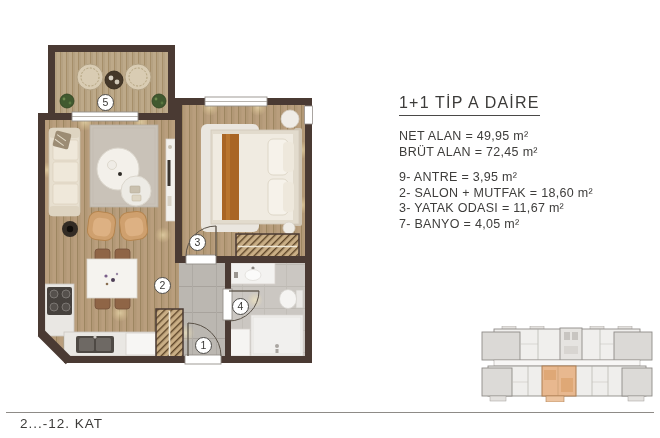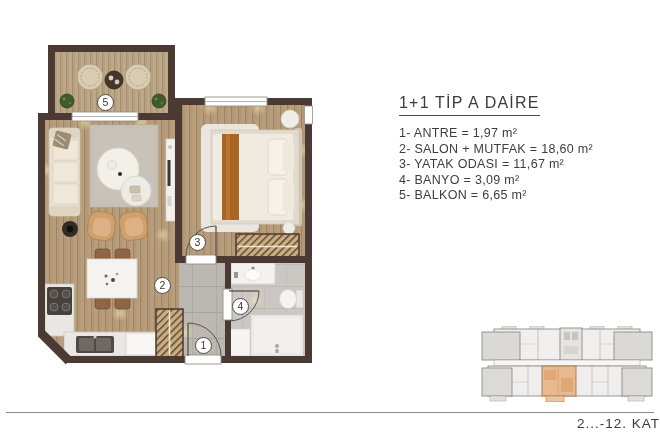--- a/index.html
+++ b/index.html
@@ -22,21 +22,21 @@
   .info{position:absolute;left:399px;top:94px;width:250px;}
   .info .title{
     display:inline-block;font-size:16px;letter-spacing:1.2px;color:#3c3b39;
     border-bottom:1.5px solid #4a4947;padding-bottom:3px;white-space:nowrap;
   }
   .info .specs{margin-top:13px;font-size:12.5px;letter-spacing:.3px;line-height:15.5px;white-space:nowrap;}
   .info .rooms{margin-top:10px;font-size:12.5px;letter-spacing:.3px;line-height:15.5px;white-space:nowrap;}
   .keyplan{position:absolute;left:480px;top:326px;width:174px;height:76px;}
   .rule{position:absolute;left:6px;right:6px;top:412px;border-top:1px solid #8e8b87;}
   .floor-label{
-    position:absolute;left:20px;top:416px;width:640px;text-align:right;
+    position:absolute;left:20px;top:416px;width:640px;text-align:left;
     font-size:13.5px;letter-spacing:1px;color:#3c3b39;
   }
 </style>
 </head>
 <body>
 
 <div class="canvas">
 
   <div class="plan-wrap">
     <svg width="340" height="380" viewBox="0 0 340 380">
@@ -273,26 +273,29 @@
 
     <div class="badge b1">1</div>
     <div class="badge b2">2</div>
     <div class="badge b3">3</div>
     <div class="badge b4">4</div>
     <div class="badge b5">5</div>
   </div>
 
   <div class="info">
     <div class="title">1+1 TİP A DAİRE</div>
+    <div class="specs">
+      <div>NET ALAN = 49,95 m²</div>
+      <div>BRÜT ALAN = 72,45 m²</div>
+    </div>
     <div class="rooms">
-      <div>1- ANTRE = 1,97 m²</div>
+      <div>9- ANTRE = 3,95 m²</div>
       <div>2- SALON + MUTFAK = 18,60 m²</div>
       <div>3- YATAK ODASI = 11,67 m²</div>
-      <div>4- BANYO = 3,09 m²</div>
-      <div>5- BALKON = 6,65 m²</div>
+      <div>7- BANYO = 4,05 m²</div>
     </div>
   </div>
 
   <div class="keyplan">
     <svg width="174" height="76" viewBox="0 0 174 76">
       <g>
         <rect x="22" y="0" width="14" height="5" fill="#e3e1de" stroke="#a09d99" stroke-width="0.5"></rect>
         <rect x="50" y="0" width="14" height="5" fill="#e3e1de" stroke="#a09d99" stroke-width="0.5"></rect>
         <rect x="110" y="0" width="14" height="5" fill="#e3e1de" stroke="#a09d99" stroke-width="0.5"></rect>
         <rect x="138" y="0" width="14" height="5" fill="#e3e1de" stroke="#a09d99" stroke-width="0.5"></rect>

